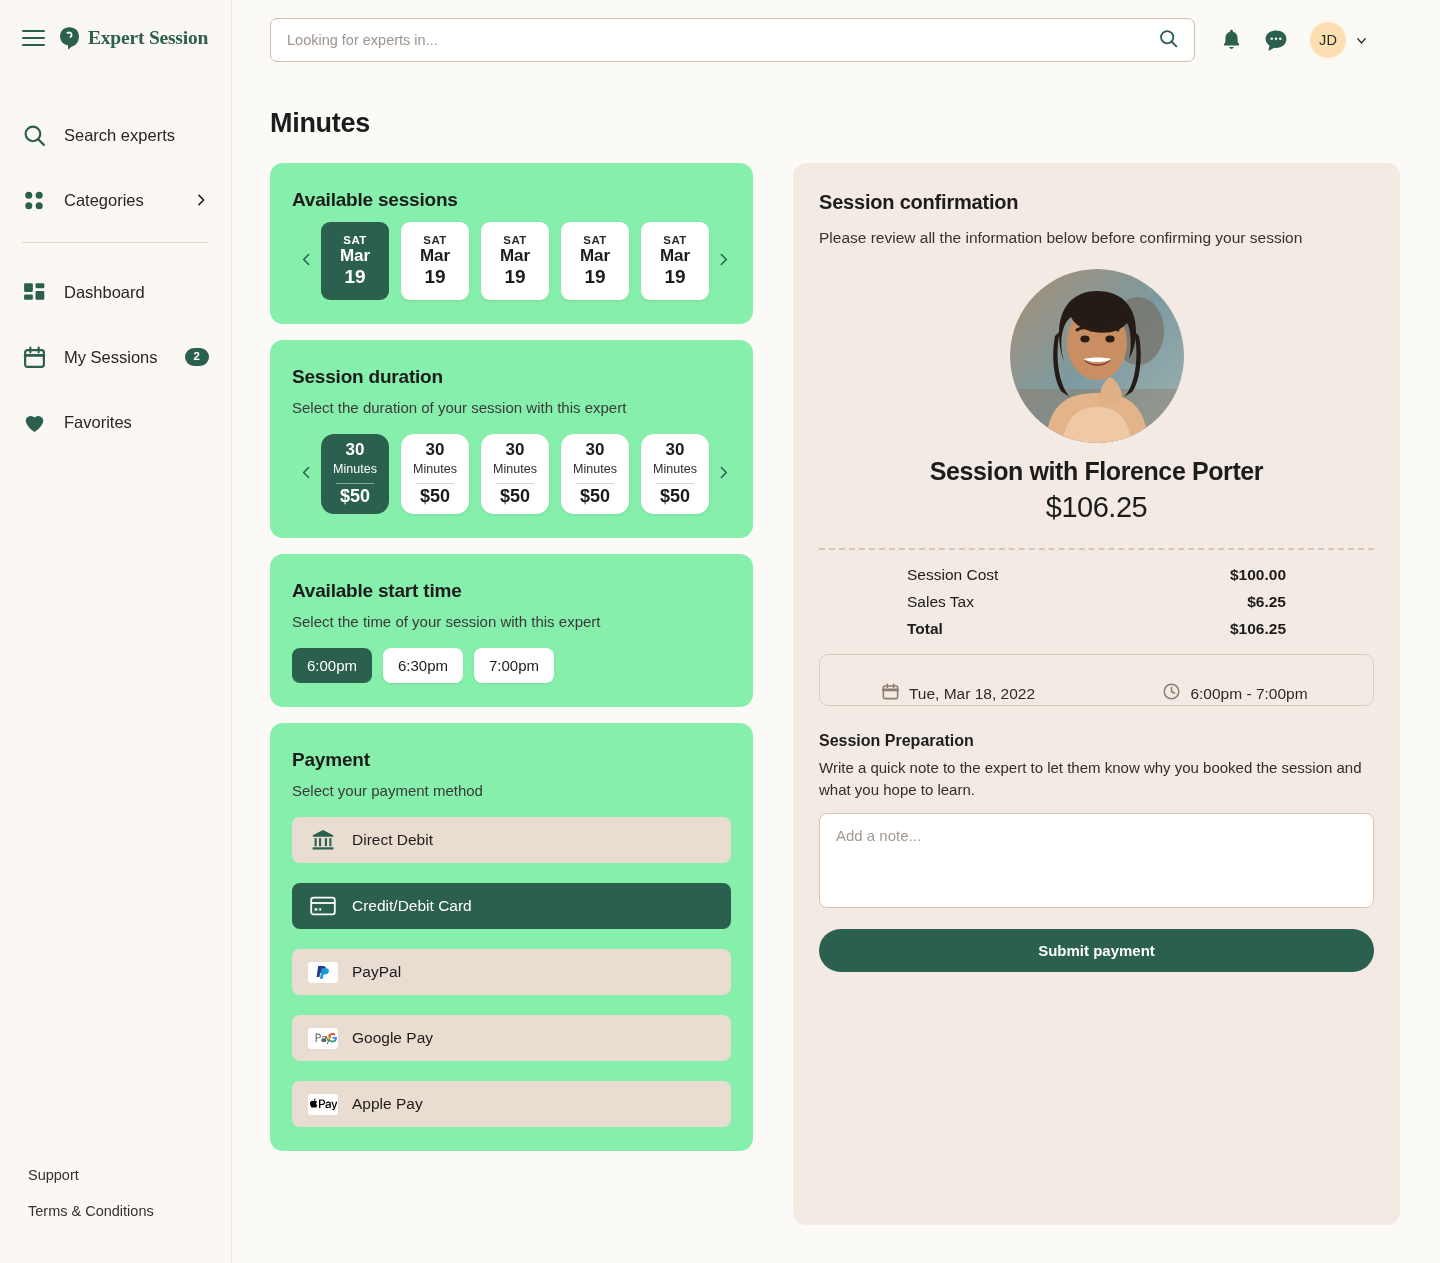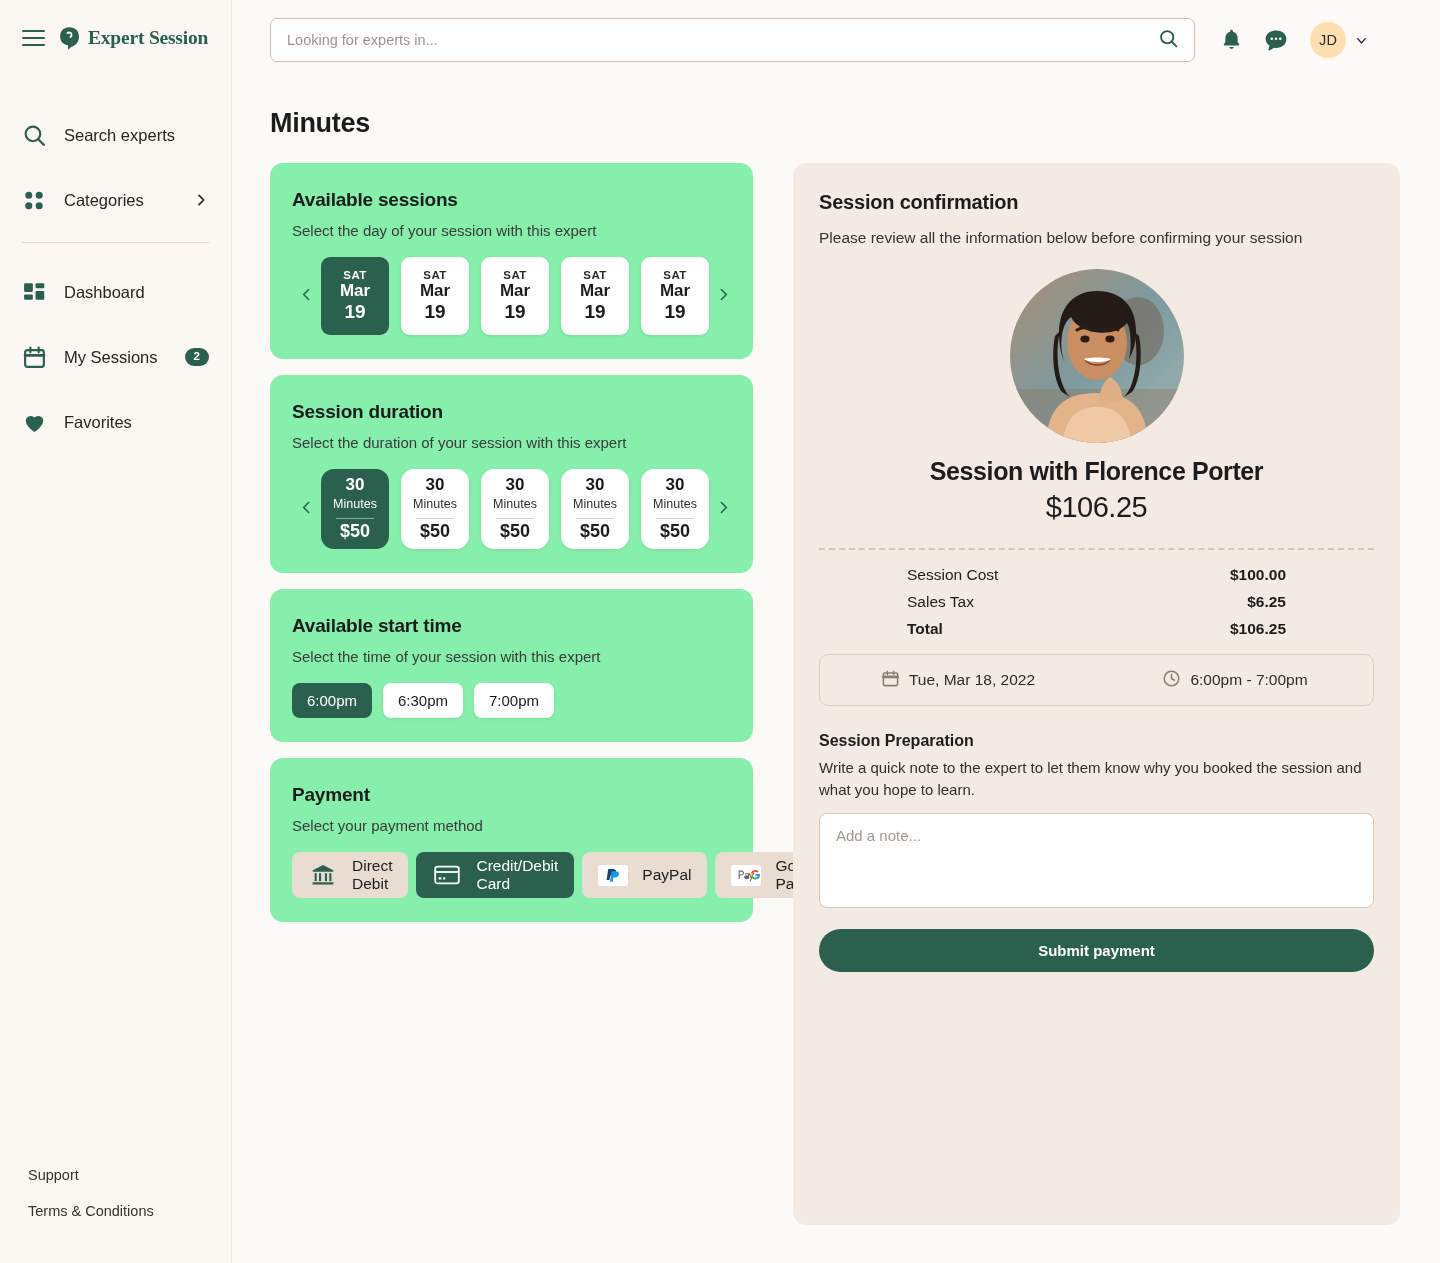--- a/index.html
+++ b/index.html
@@ -135,21 +135,21 @@
   .dur-chip.sel .dur-rule { background: rgba(255,255,255,.45); }
 
   .times { display: flex; gap: 11px; }
   .time-chip {
     min-width: 80px; padding: 9px 14px; border-radius: 8px;
     background: #FFFFFF; box-shadow: 0 1px 3px rgba(60,40,25,.10);
     font-size: 15px; color: #1C1C1C; text-align: center; cursor: pointer;
   }
   .time-chip.sel { background: #2B5F4E; color: #fff; box-shadow: none; }
 
-  .pay-list { display: flex; flex-direction: row; gap: 8px; }
+  .pay-list { display: flex; flex-direction: column; gap: 20px; }
   .pay-row {
     display: flex; align-items: center; gap: 14px;
     background: #E9DCD0; border-radius: 8px;
     padding: 0 16px; height: 46px; cursor: pointer;
   }
   .pay-row.sel { background: #2B5F4E; }
   .pay-label { font-size: 15.5px; color: #1C1C1C; }
   .pay-row.sel .pay-label { color: #fff; }
   .pay-ico { width: 30px; flex: 0 0 30px; display: flex; align-items: center; justify-content: center; }
   .badge-img {
@@ -173,21 +173,21 @@
     background: #C9B6A4;
   }
   .expert-name { text-align: center; font-size: 25px; font-weight: bold; color: #1C1C1C; letter-spacing: -0.4px; }
   .expert-price { text-align: center; font-size: 29px; color: #1C1C1C; margin-top: 5px; letter-spacing: -0.5px; }
   .dashed { border: none; border-top: 2px dashed #D6C6B8; margin: 24px 0 16px 0; }
   .lines { padding: 0 88px; }
   .line { display: flex; justify-content: space-between; font-size: 15.5px; color: #1C1C1C; margin-bottom: 9px; }
   .line .val { font-weight: bold; }
   .line.total .lbl { font-weight: bold; }
   .whenbox {
-    display: flex; align-items: center;
+    display: flex; align-items: flex-end;
     border: 1px solid #DCCCBE; border-radius: 9px;
     height: 52px; margin-top: 16px; background: #F3EAE3;
   }
   .when-half { flex: 1; display: flex; align-items: center; justify-content: center; gap: 9px; font-size: 15.5px; color: #2B2B2B; }
   .when-div { width: 1px; background: #DCCCBE; margin: 9px 0; }
   .prep-title { font-size: 16px; font-weight: bold; color: #1C1C1C; margin: 26px 0 7px 0; }
   .prep-sub { font-size: 15px; color: #2F2F2F; line-height: 1.45; }
   .note {
     width: 100%; height: 95px; margin-top: 12px;
     border: 1px solid #D6C6B8; border-radius: 8px;
@@ -337,21 +337,20 @@
     </div>
 
     <h1 class="page-title">Minutes</h1>
 
     <div class="columns">
 
       <div class="col-left">
 
         <section class="card">
           <h2>Available sessions</h2>
-          <p class="sub">Select the day of your session with this expert</p>
           <div class="carousel">
             <button class="car-arrow">
               <span>
                 <svg width="17" height="17" viewBox="0 0 24 24" fill="none" stroke="#2B5F4E" stroke-width="2.2" stroke-linecap="round" stroke-linejoin="round">
                     <polyline points="15 5 8 12 15 19"></polyline>
                   </svg>
               </span>
             </button>
             <div class="car-track">
               <div class="date-chip sel">

